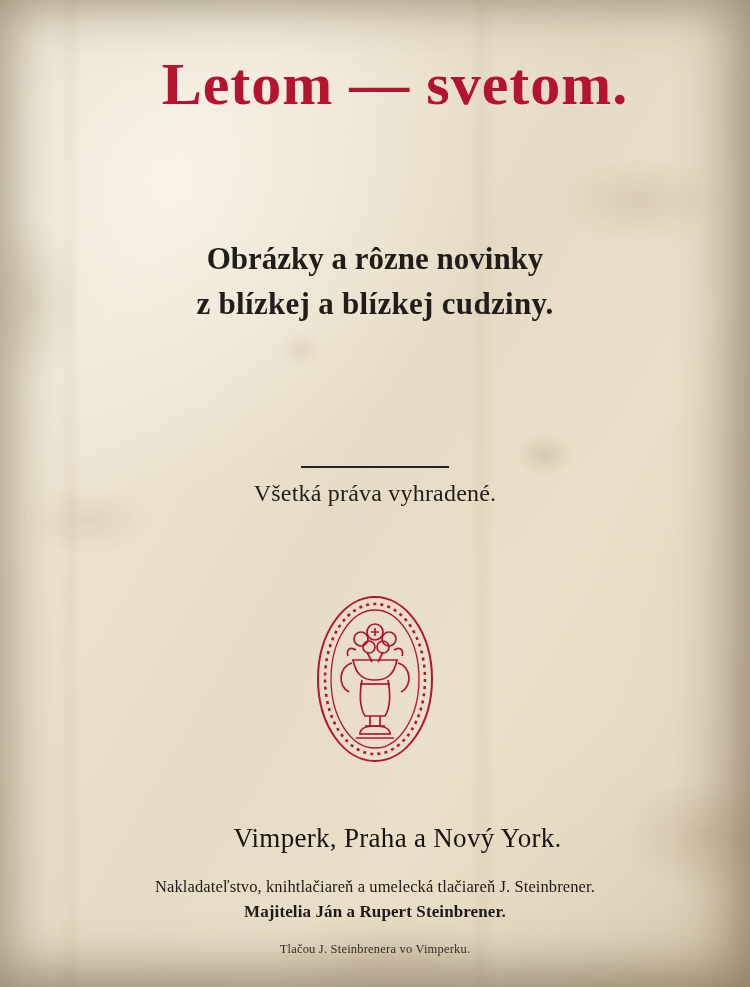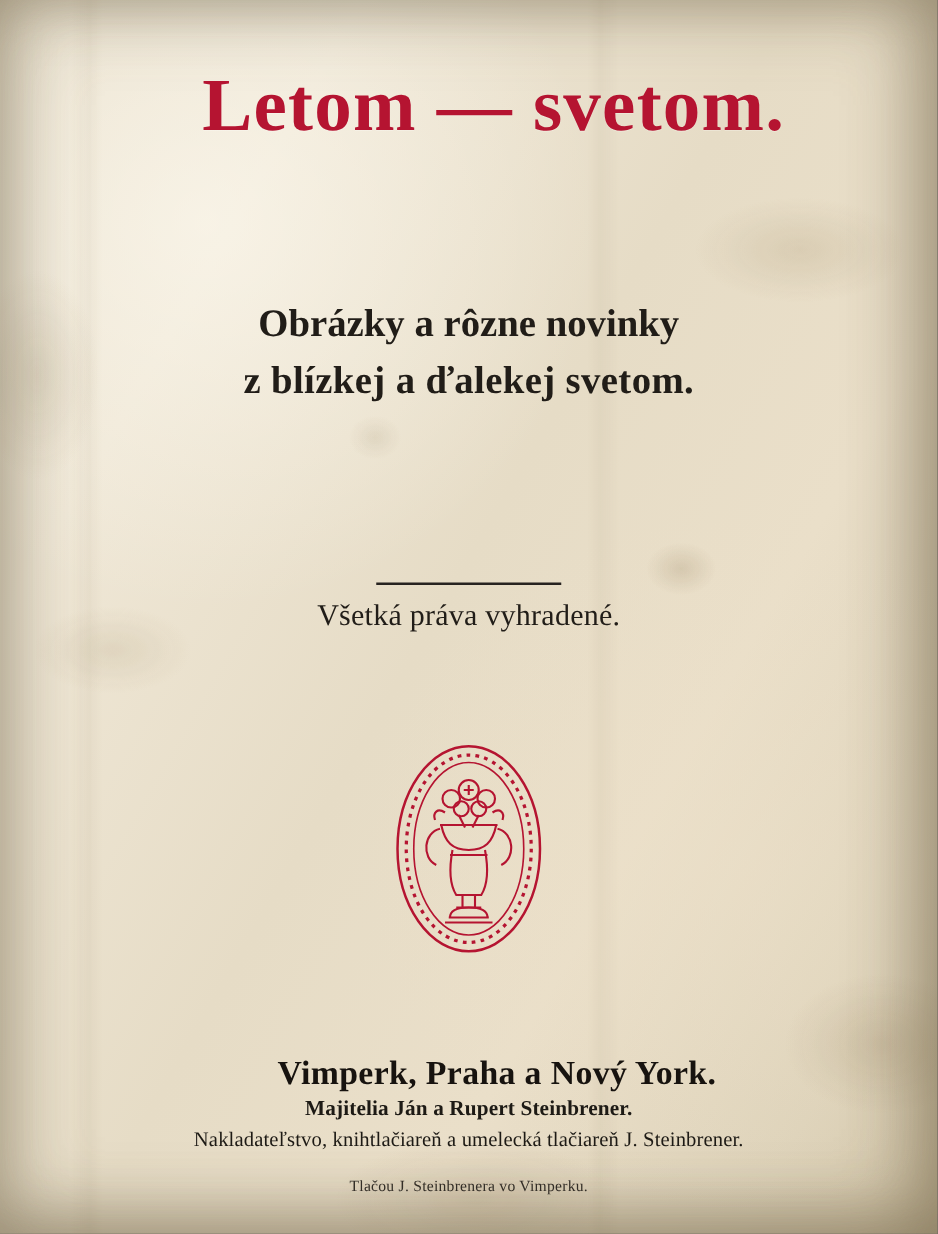--- a/index.html
+++ b/index.html
@@ -129,24 +129,24 @@
   }
 
   .imprint {
     position: absolute;
     bottom: 30px;
     left: 0;
     width: 100%;
   }
   .publisher-line {
     font-family: "Liberation Serif", serif;
-    font-weight: bold;
+    font-weight: normal;
     font-size: 27px;
     color: #17130f;
-    margin-bottom: 3px;
+    margin-bottom: 23px;
     letter-spacing: .3px;
     padding-left: 45px;
   }
   .imprint-line {
     font-family: "Liberation Serif", serif;
     font-size: 16.5px;
     color: #1d1a15;
     margin-bottom: 5px;
     letter-spacing: .1px;
   }
@@ -166,21 +166,21 @@
   <div class="grain"></div>
   <div class="fold f1"></div>
   <div class="fold f2"></div>
 
   <div class="content">
 
     <div class="title">Letom — svetom.</div>
 
     <div class="subtitle">
       <div class="l1">Obrázky a rôzne novinky</div>
-      <div class="l2">z blízkej a ďalekej svetom.</div>
+      <div class="l2">z blízkej a blízkej cudziny.</div>
     </div>
 
     <div class="rights-wrap">
       <div class="rule"></div>
       <div class="rights">Všetká práva vyhradené.</div>
     </div>
 
     <div class="emblem">
       <svg viewBox="0 0 126 174" width="126" height="174" aria-hidden="true">
         <g fill="none" stroke="#b51431" stroke-width="2">
@@ -214,21 +214,21 @@
           <path d="M53 134 L73 134"></path>
           <path d="M48 142 C48 137 52 134 63 134 C74 134 78 137 78 142"></path>
           <path d="M44 146 L82 146"></path>
           <path d="M47 142 L79 142"></path>
         </g>
       </svg>
     </div>
 
     <div class="imprint">
       <div class="publisher-line">Vimperk, Praha a Nový York.</div>
+      <div class="imprint-line">Nakladateľstvo, knihtlačiareň a umelecká tlačiareň J. Steinbrener.</div>
       <div class="imprint-line bold">Majitelia Ján a Rupert Steinbrener.</div>
-      <div class="imprint-line">Nakladateľstvo, knihtlačiareň a umelecká tlačiareň J. Steinbrener.</div>
       <div class="printer-line">Tlačou J. Steinbrenera vo Vimperku.</div>
     </div>
 
   </div>
 
   <div class="edge-shade"></div>
 </div>
 
 </body></html>

